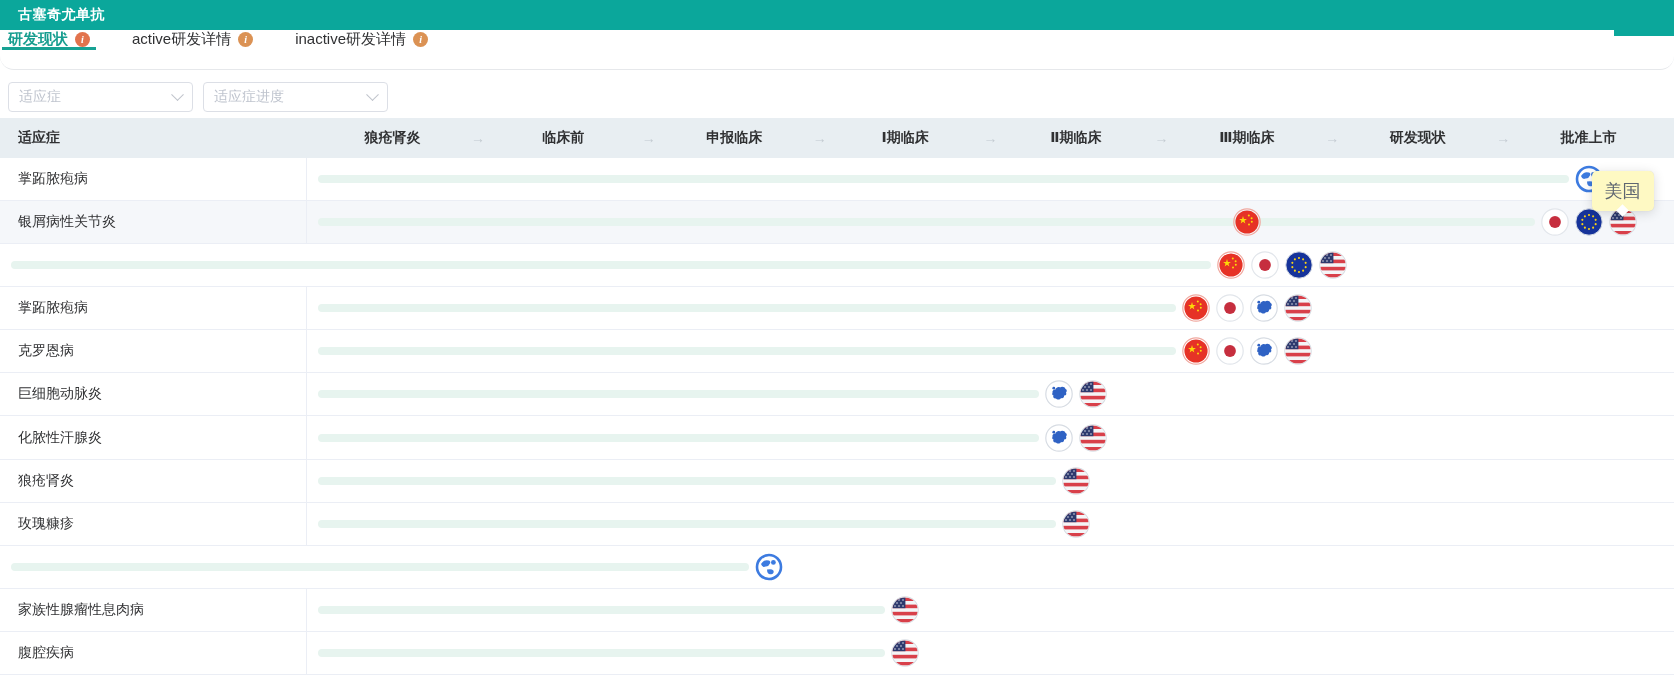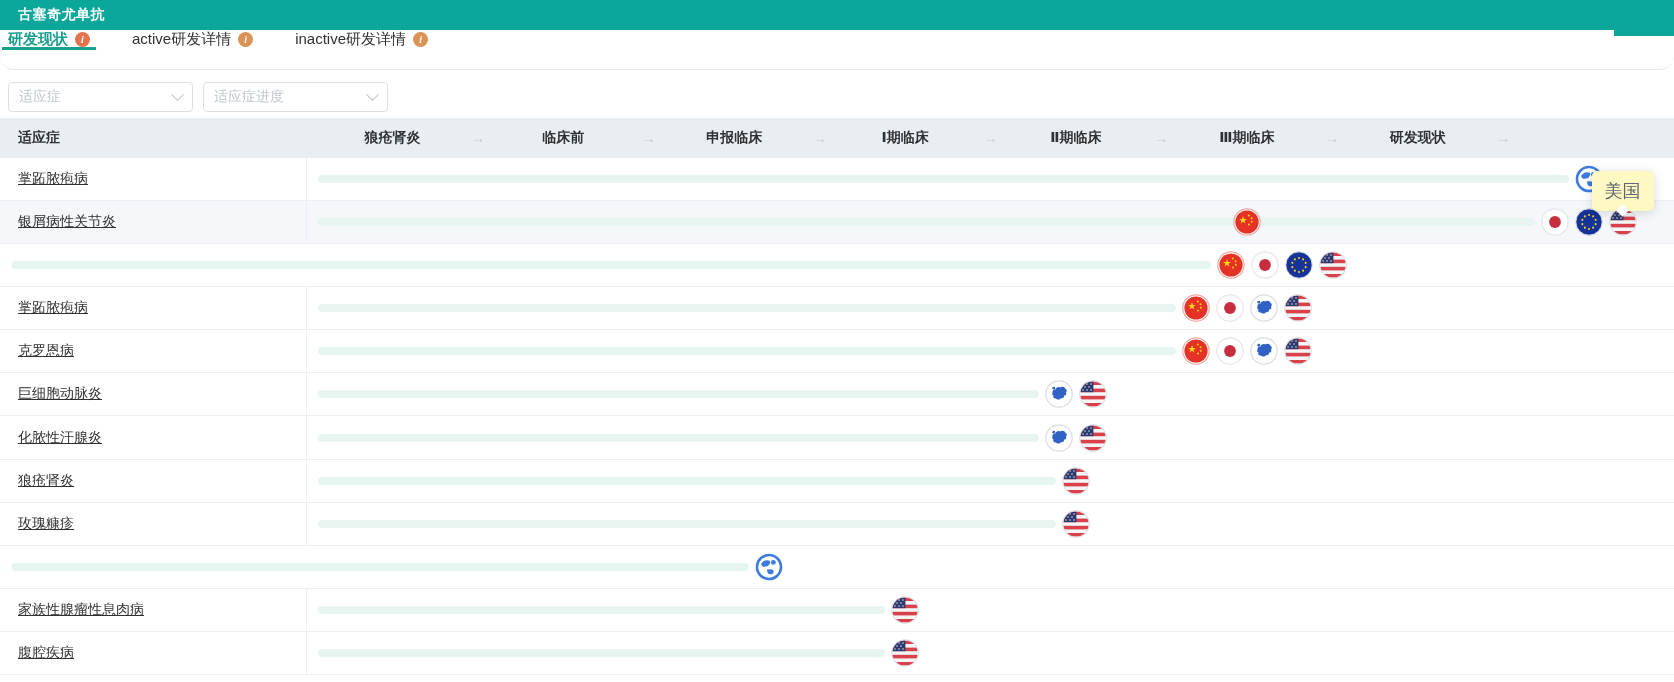--- a/index.html
+++ b/index.html
@@ -34,21 +34,21 @@
   .gh-indication { width:307px; padding-left:18px; font-size:14px; font-weight:bold; color:#303133; flex:none; }
   .gh-phases { flex:1; display:flex; height:100%; }
   .phase-col { width:12.5%; display:flex; align-items:center; justify-content:center; position:relative;
     font-size:14px; font-weight:bold; color:#303133; }
   .phase-arrow { position:absolute; right:0; transform:translateX(50%); color:#C3CAD1; font-weight:normal; font-size:14px; }
 
   .rows { position:relative; }
   .row { height:43.08px; border-bottom:1px solid #EBEEF5; display:flex; background:#fff; }
   .row.hover { background:#F5F7FA; }
   .row-label { width:307px; flex:none; border-right:1px solid #EBEEF5; display:flex; align-items:center;
-    padding-left:18px; font-size:14px; color:#303133;text-decoration:underline; }
+    padding-left:18px; font-size:14px; color:#303133; }
   .row-timeline { flex:1; position:relative; }
   .bar { position:absolute; left:11px; top:50%; transform:translateY(-50%); height:8px; border-radius:4px; background:#E7F4EF; }
   .marker-group { position:absolute; top:50%; transform:translate(-50%,-50%); display:flex; gap:6px; }
   .flag { width:28px; height:28px; flex:none; cursor:pointer; }
   .flag svg { display:block; }
 
   
   .tooltip { position:absolute; transform:translateX(-50%); background:#fef9c3; border-radius:5px; padding:8px 13px;
     font-size:18px; color:#5E6671; box-shadow:0 2px 12px rgba(0,0,0,.14), 0 0 1px rgba(0,0,0,.12); z-index:6; white-space:nowrap; }
   .tooltip .tip-arrow { position:absolute; left:50%; bottom:-4px; width:9px; height:9px; margin-left:-5px; background:#fff;
@@ -114,20 +114,23 @@
           <span>Ⅱ期临床</span>
           <span class="phase-arrow">→</span>
         </div>
         <div class="phase-col">
           <span>Ⅲ期临床</span>
           <span class="phase-arrow">→</span>
         </div>
         <div class="phase-col">
           <span>研发现状</span>
           <span class="phase-arrow">→</span>
+        </div>
+        <div class="phase-col">
+          <span>批准上市</span>
         </div>
       </div>
   </div>
 
   <div class="rows" id="rows">
       <div class="row">
         <div class="row-label">掌跖脓疱病</div>
     <div class="row-timeline">
       <div class="bar" style="width:1250.6px"></div>
     <div class="marker-group" style="left: 1281.6px;">

